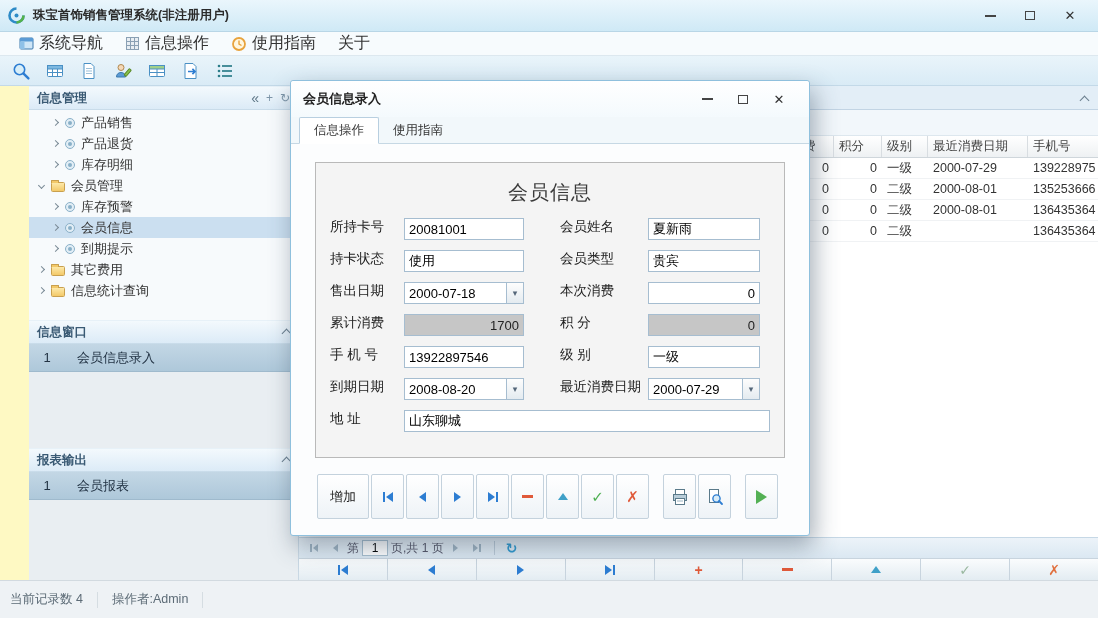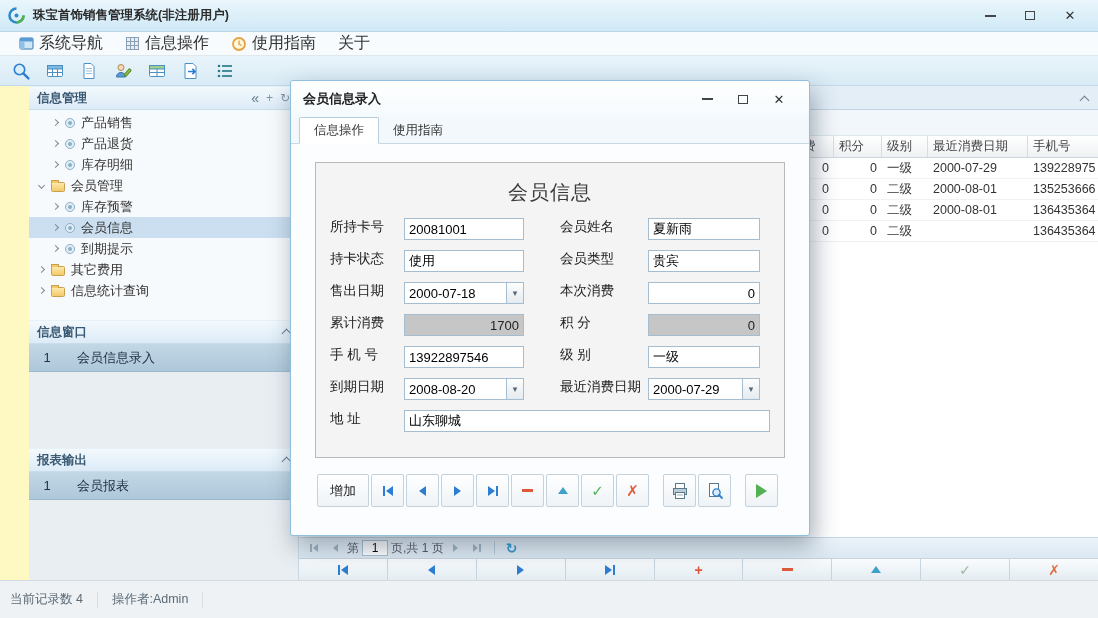--- a/index.html
+++ b/index.html
@@ -135,21 +135,21 @@
   .finp.rw { width:112px; flex:0 0 112px; }
   .finp.num { text-align:right; }
   .finp.ro { background:#c6c6c6; text-align:right; color:#222; }
   .date-wrap { width:120px; flex:0 0 120px; height:22px; display:flex; border:1px solid #a6bdd0; background:#fff; }
   .date-wrap.rw { width:112px; flex:0 0 112px; }
   .date-wrap input { flex:1; min-width:0; border:none; font-size:13px; padding:0 4px; font-family:inherit; background:transparent; }
   .date-btn { width:17px; border-left:1px solid #a6bdd0; background:linear-gradient(#fdfdfd,#e4ebf0); display:flex; align-items:center; justify-content:center; font-size:9px; color:#55677a; }
   .finp.wide { width:auto; flex:1; }
 
   .dlg-toolbar { display:flex; align-items:center; margin-top:16px; padding:0 0 0 26px; }
-  .dbtn { width:33px; height:33px; border:1px solid #c4d2dd; background:linear-gradient(#ffffff,#eef3f7); display:flex;
+  .dbtn { width:33px; height:45px; border:1px solid #c4d2dd; background:linear-gradient(#ffffff,#eef3f7); display:flex;
     align-items:center; justify-content:center; margin-right:2px; border-radius:2px; }
   .dbtn.add { width:52px; font-size:13px; color:#222; }
   .dbtn .txt { font-size:15px; font-weight:bold; line-height:1; }
   .grp-gap { width:12px; }
 </style>
 </head>
 <body>
 
 <div class="app">
 

